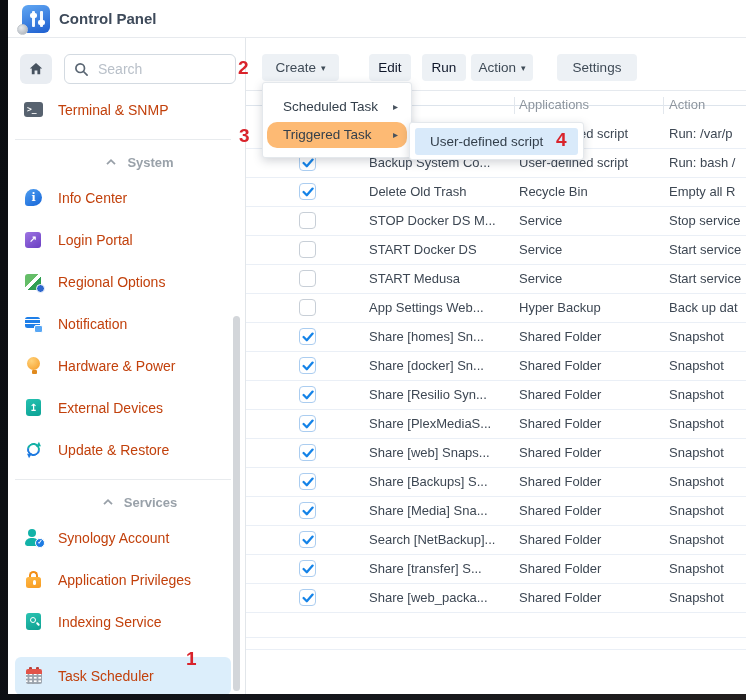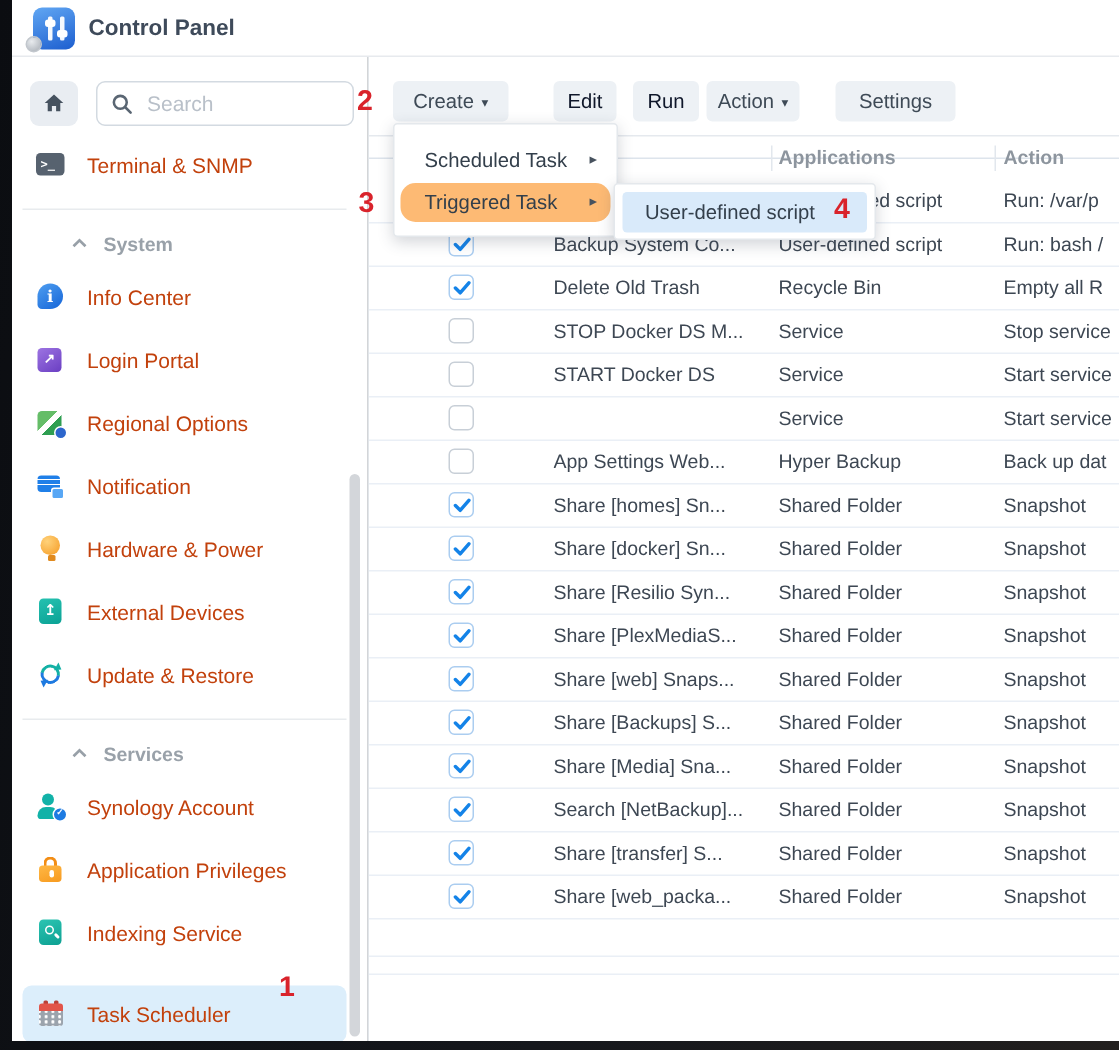--- a/index.html
+++ b/index.html
@@ -27,21 +27,21 @@
   .sbox{position:absolute;left:56px;top:16px;width:172px;height:30px;border:1px solid #d3dae1;border-radius:6px;
     background:#fff;display:flex;align-items:center;gap:7px;padding:0 8px 0 9px;box-sizing:border-box;}
   .sbox input{border:none;outline:none;flex:1;min-width:0;font-size:14px;color:#3e4956;
     font-family:inherit;background:transparent;}
   .sbox input::placeholder{color:#b9c0c9;}
   #side-entries{position:absolute;left:0;top:51px;right:0;}
   .entry.item{height:42px;display:flex;align-items:center;padding:0 14px 0 7px;cursor:pointer;}
   .pill{flex:1;height:38px;display:flex;align-items:center;gap:14px;padding-left:9px;border-radius:6px;}
   .sel .pill{background:#dceefb;margin-top:24px;}
   .ilabel{font-size:14px;color:#c2410c;white-space:nowrap;}
-  .entry.section{height:30px;display:flex;align-items:center;padding-left:39px;gap:10px;cursor:pointer;}
+  .entry.section{height:30px;display:flex;align-items:center;padding-left:26px;gap:10px;cursor:pointer;justify-content:center;}
   .slabel{font-size:13px;font-weight:bold;color:#99a1a9;}
   .entry.divider{height:16px;display:flex;align-items:center;padding:0 14px 0 7px;}
   .entry.divider span{flex:1;border-top:1px solid #e8ebee;}
   .sthumb{position:absolute;left:225px;top:278px;width:7px;height:375px;border-radius:4px;background:#d3d6da;z-index:3;}
 
   
   .icn{position:relative;display:inline-block;width:20px;height:20px;flex:0 0 20px;}
   .i-term::before{content:"";position:absolute;left:0;top:2px;width:19px;height:15px;background:#57626f;border-radius:3px;}
   .i-term::after{content:">_";position:absolute;left:3px;top:3px;color:#fff;font:bold 8px/13px "DejaVu Sans Mono",monospace;}
   .i-info::before{content:"";position:absolute;left:1px;top:1px;width:17px;height:17px;
@@ -98,21 +98,21 @@
   
   .main{position:absolute;left:245px;top:38px;width:501px;height:656px;background:#fff;
     border-left:1px solid #e2e6ea;box-sizing:border-box;overflow:hidden;}
   .tb{position:absolute;top:16px;height:27px;border:none;border-radius:4px;background:#edf1f5;
     display:flex;align-items:center;justify-content:center;gap:5px;font-size:13.5px;color:#3e4a56;
     font-family:inherit;cursor:pointer;padding:0;}
   .tb.dis{color:#0f172a;cursor:default;}
   .caret{font-size:9px;margin-top:1px;}
 
   .thead{position:absolute;left:0;top:52px;width:100%;height:16px;border-top:1px solid #e5e9ee;
-    border-bottom:1px solid #dde4ec;box-sizing:border-box;font-weight:bold;}
+    border-bottom:1px solid #dde4ec;box-sizing:border-box;}
   .th{position:absolute;top:0;line-height:28px;font-size:13px;color:#8d959e;cursor:pointer;}
   .th-app{left:273px}.th-act{left:423px}
   .vsep{position:absolute;top:6px;width:1px;height:17px;background:#e2e7ed;}
   .v1{left:268px}.v2{left:417px}
 
   .tbody{position:absolute;left:0;top:82px;right:0;}
   .row{position:relative;height:29px;border-bottom:1px solid #eaeff6;box-sizing:border-box;}
   .row.e1{height:25px}.row.e2{height:12px}
   .cell{position:absolute;top:0;line-height:28px;font-size:13px;color:#3d4753;white-space:nowrap;overflow:hidden;}
   .cname{left:123px;width:148px}.capp{left:273px;width:148px}.cact{left:423px;right:0}
@@ -346,20 +346,21 @@
        <span class="cell cact">Stop service</span>
      </div>
         <div class="row">
        <span class="cb"></span>
        <span class="cell cname">START Docker DS</span>
        <span class="cell capp">Service</span>
        <span class="cell cact">Start service</span>
      </div>
         <div class="row">
        <span class="cb"></span>
+       <span class="cell cname">START Medusa</span>
        <span class="cell capp">Service</span>
        <span class="cell cact">Start service</span>
      </div>
         <div class="row">
        <span class="cb"></span>
        <span class="cell cname">App Settings Web...</span>
        <span class="cell capp">Hyper Backup</span>
        <span class="cell cact">Back up dat</span>
      </div>
         <div class="row">

